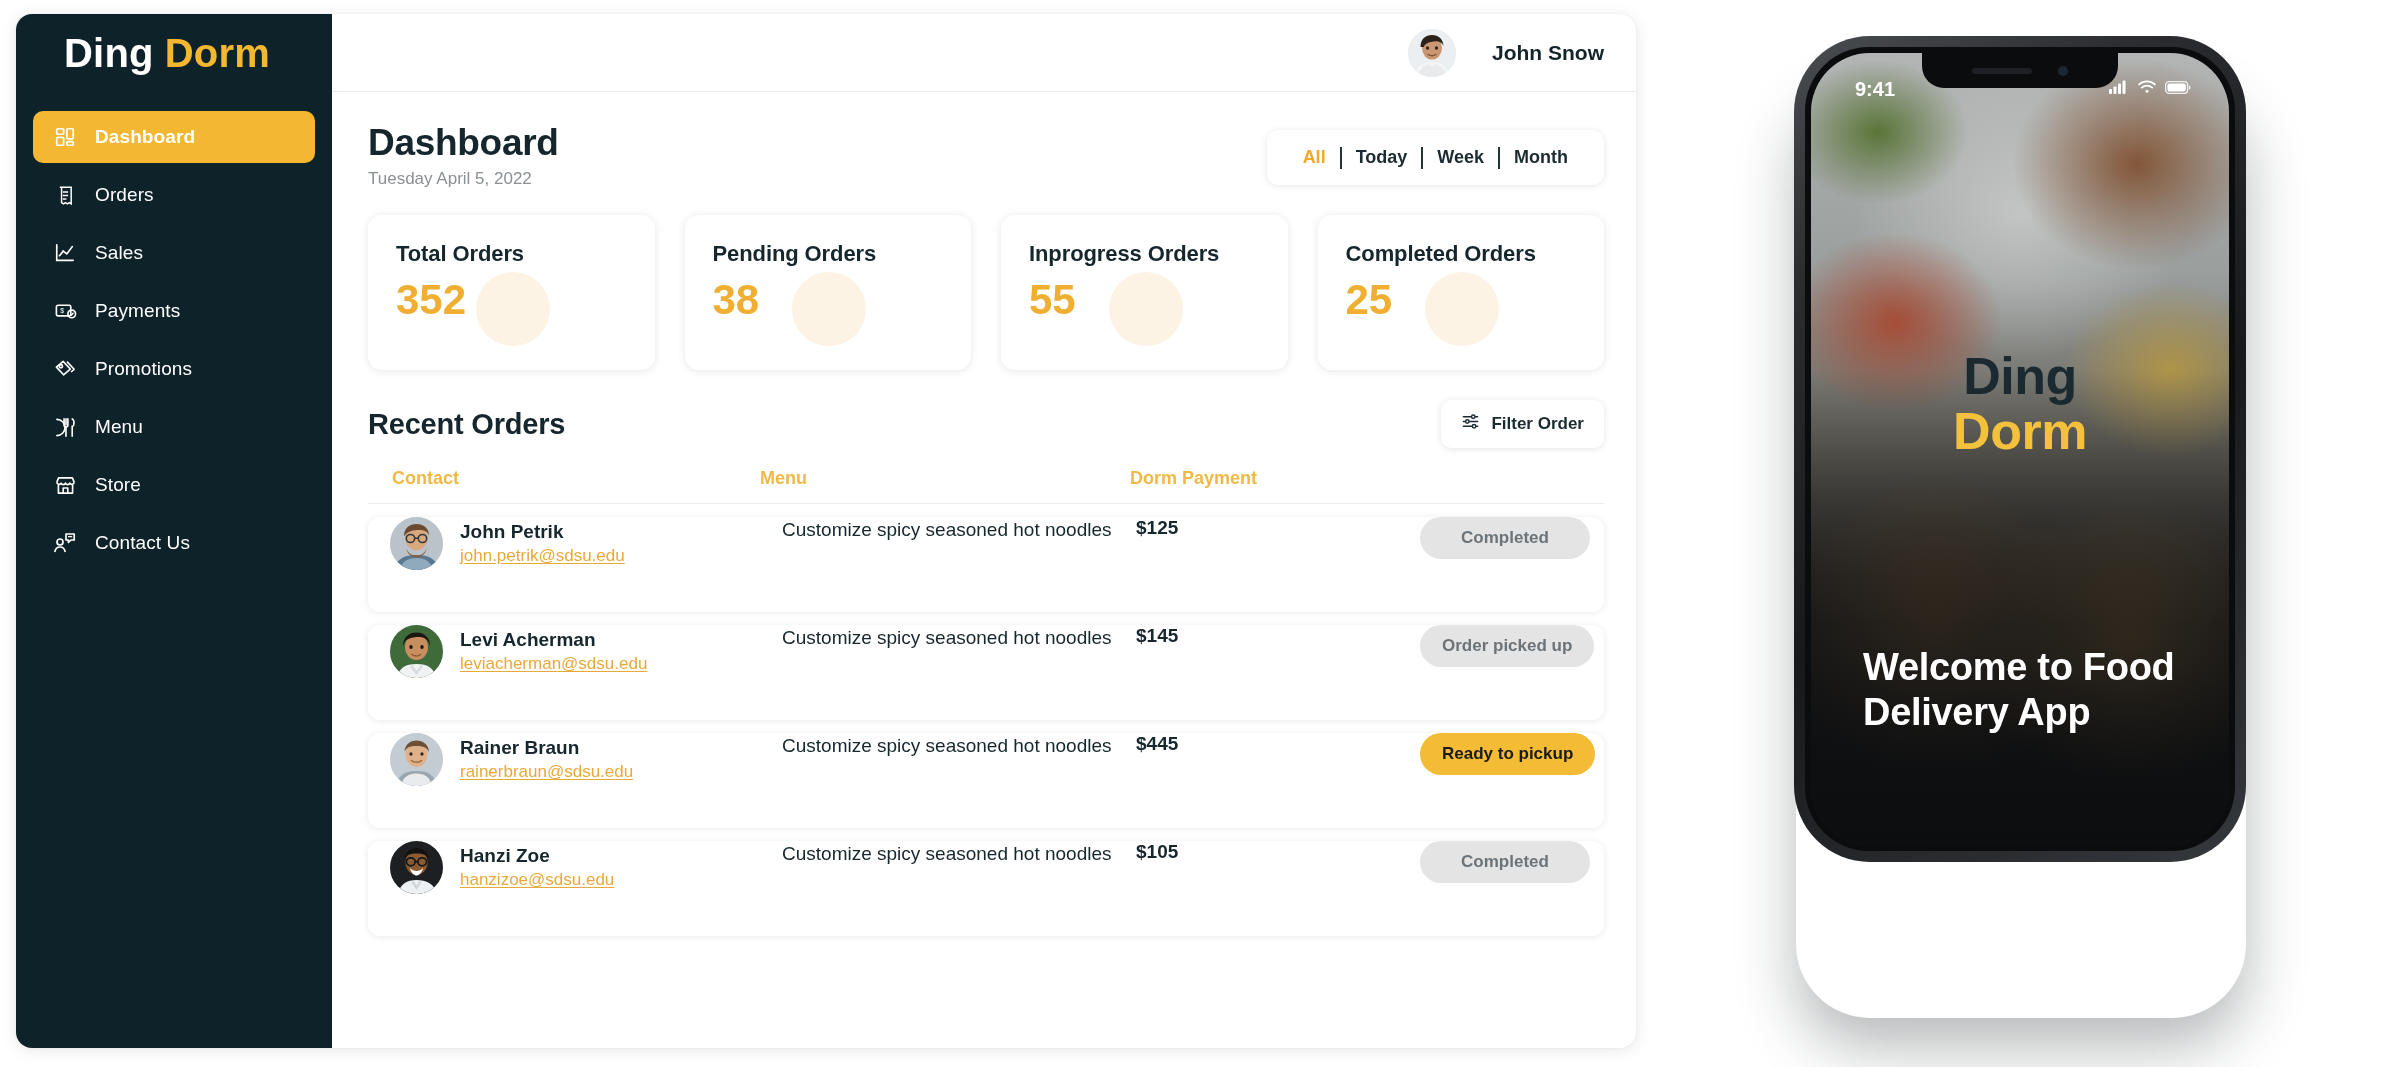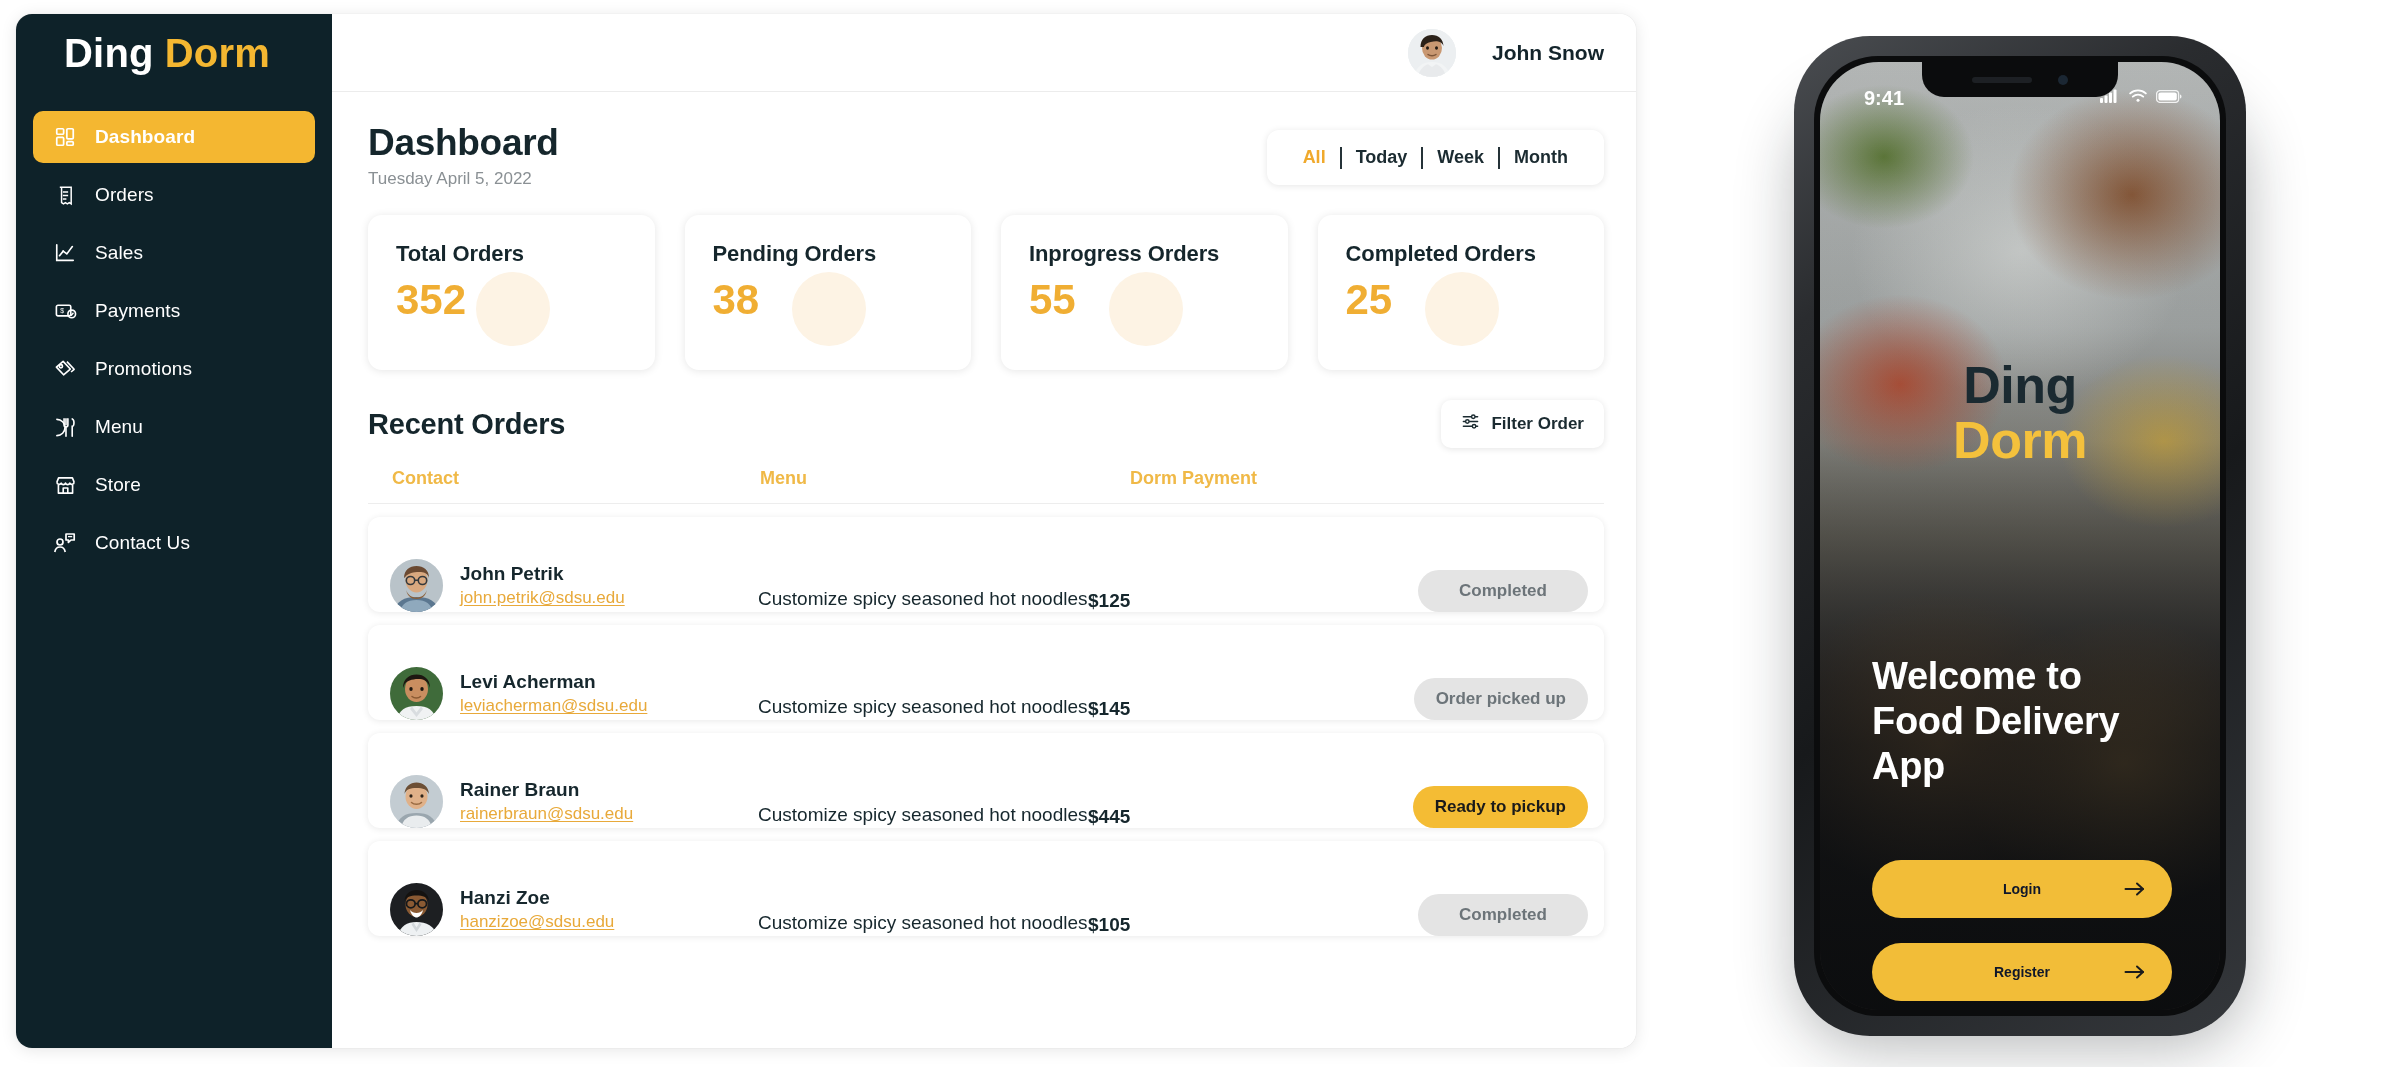--- a/index.html
+++ b/index.html
@@ -278,26 +278,27 @@
   .col-status   { flex: 1 1 auto; display: flex; justify-content: flex-end; padding-right: 16px; }
 
   .order-rows {
     margin-top: 13px;
     display: flex;
     flex-direction: column;
     gap: 13px;
   }
   .order-row {
     display: flex;
-    align-items: flex-end;
+    align-items: flex-start;
     height: 95px;
     background: #ffffff;
     border-radius: 12px;
     box-shadow: 0 1px 7px rgba(0,0,0,0.09);
     cursor: pointer;
+    gap: 24px;
   }
   .cust-cell {
     display: flex;
     align-items: center;
     gap: 17px;
     padding-left: 22px;
   }
   .cust-avatar {
     width: 53px;
     height: 53px;
@@ -365,24 +366,24 @@
     width: 450px;
     height: 948px;
     border-radius: 74px;
     box-shadow: 0 30px 60px rgba(20,25,30,0.30);
   }
   .phone-frame {
     position: absolute;
     left: 24px;
     top: 18px;
     width: 452px;
-    height: 1000px;
+    height: 826px;
     border-radius: 76px;
     background: linear-gradient(145deg,#4a4d51 0%,#2a2c2f 22%,#17191b 55%,#35383c 100%);
-    padding: 20px;
+    padding: 11px;
   }
   .phone-body {
     width: 100%;
     height: 100%;
     border-radius: 64px;
     background: #0b0c0d;
     padding: 6px;
   }
   .phone-screen {
     position: relative;

